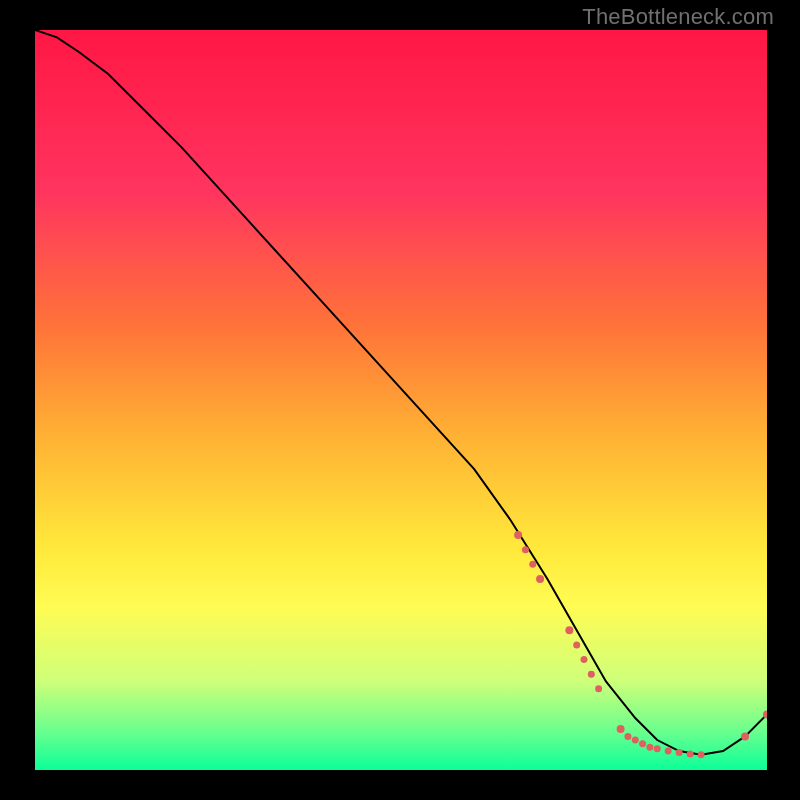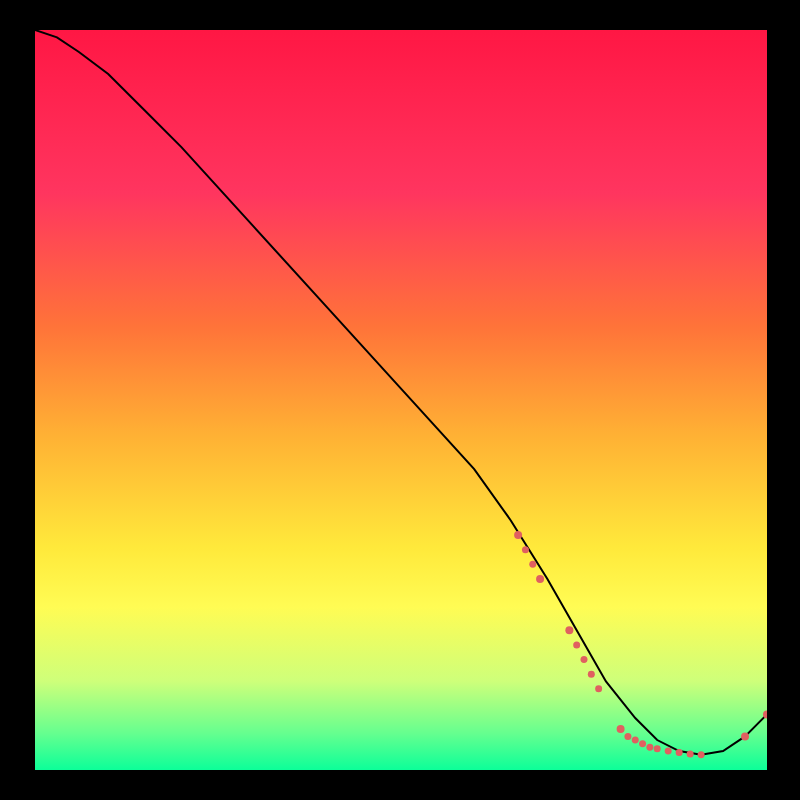--- a/index.html
+++ b/index.html
@@ -50,20 +50,21 @@
   }
   svg.curve {
     position: absolute;
     inset: 0;
   }
 </style>
 </head>
 <body>
 
 <div class="outer">
+  <div class="watermark">TheBottleneck.com</div>
 
   <div class="plot-area">
     <div class="gradient-bg"></div>
     <svg class="curve" viewBox="0 0 100 100" preserveAspectRatio="none">
       <g id="chart-layer">
           <path d="M0.000 0.000 L3.000 1.000 L6.000 3.000 L10.000 6.000 L15.000 11.000 L20.000 16.000 L30.000 27.000 L40.000 38.000 L50.000 49.000 L60.000 60.000 L65.000 67.000 L70.000 75.000 L74.000 82.000 L78.000 89.000 L82.000 94.000 L85.000 97.000 L88.000 98.500 L91.000 99.000 L94.000 98.500 L97.000 96.500 L100.000 93.500" fill="none" stroke="#000000" stroke-width="2" vector-effect="non-scaling-stroke"></path>
           <circle cx="66.000" cy="69.000" r="0.546" fill="#e06060"></circle>
           <circle cx="67.000" cy="71.000" r="0.478" fill="#e06060"></circle>
           <circle cx="68.000" cy="73.000" r="0.478" fill="#e06060"></circle>
           <circle cx="69.000" cy="75.000" r="0.546" fill="#e06060"></circle>

